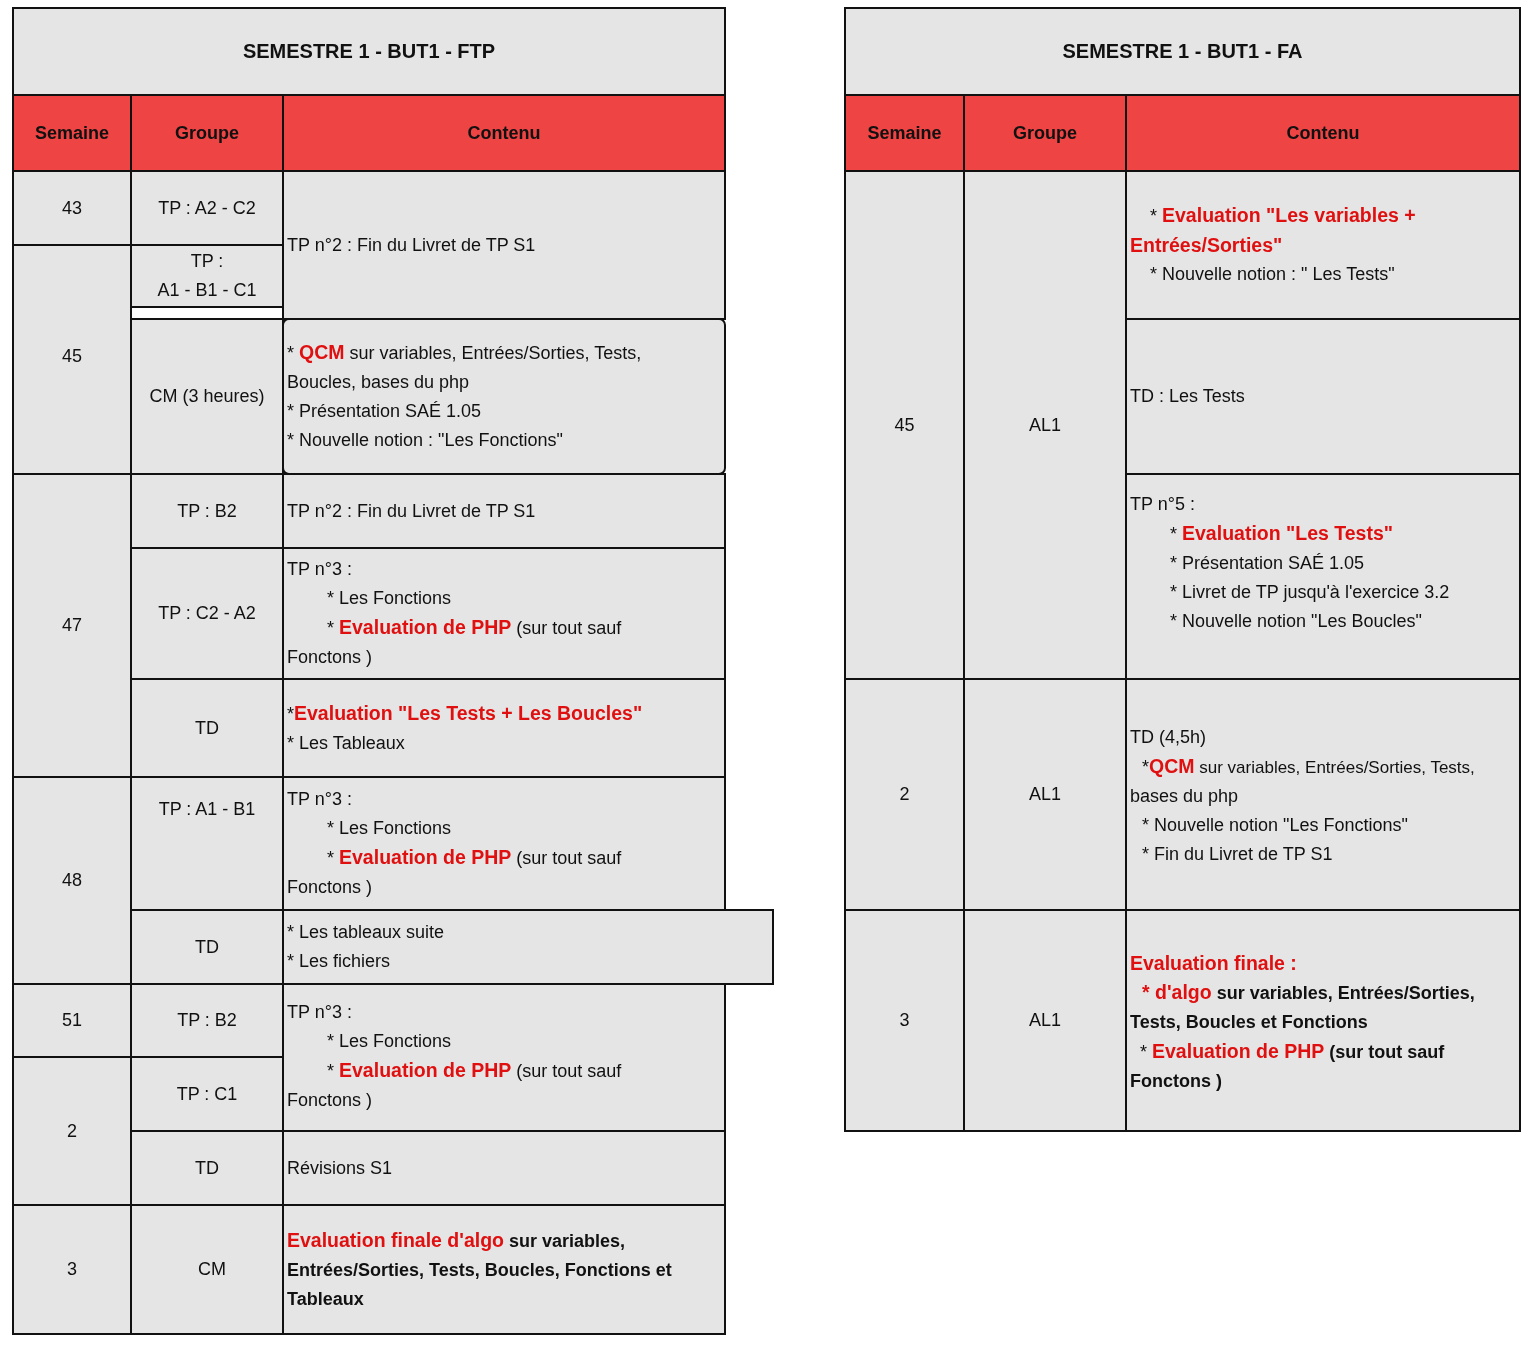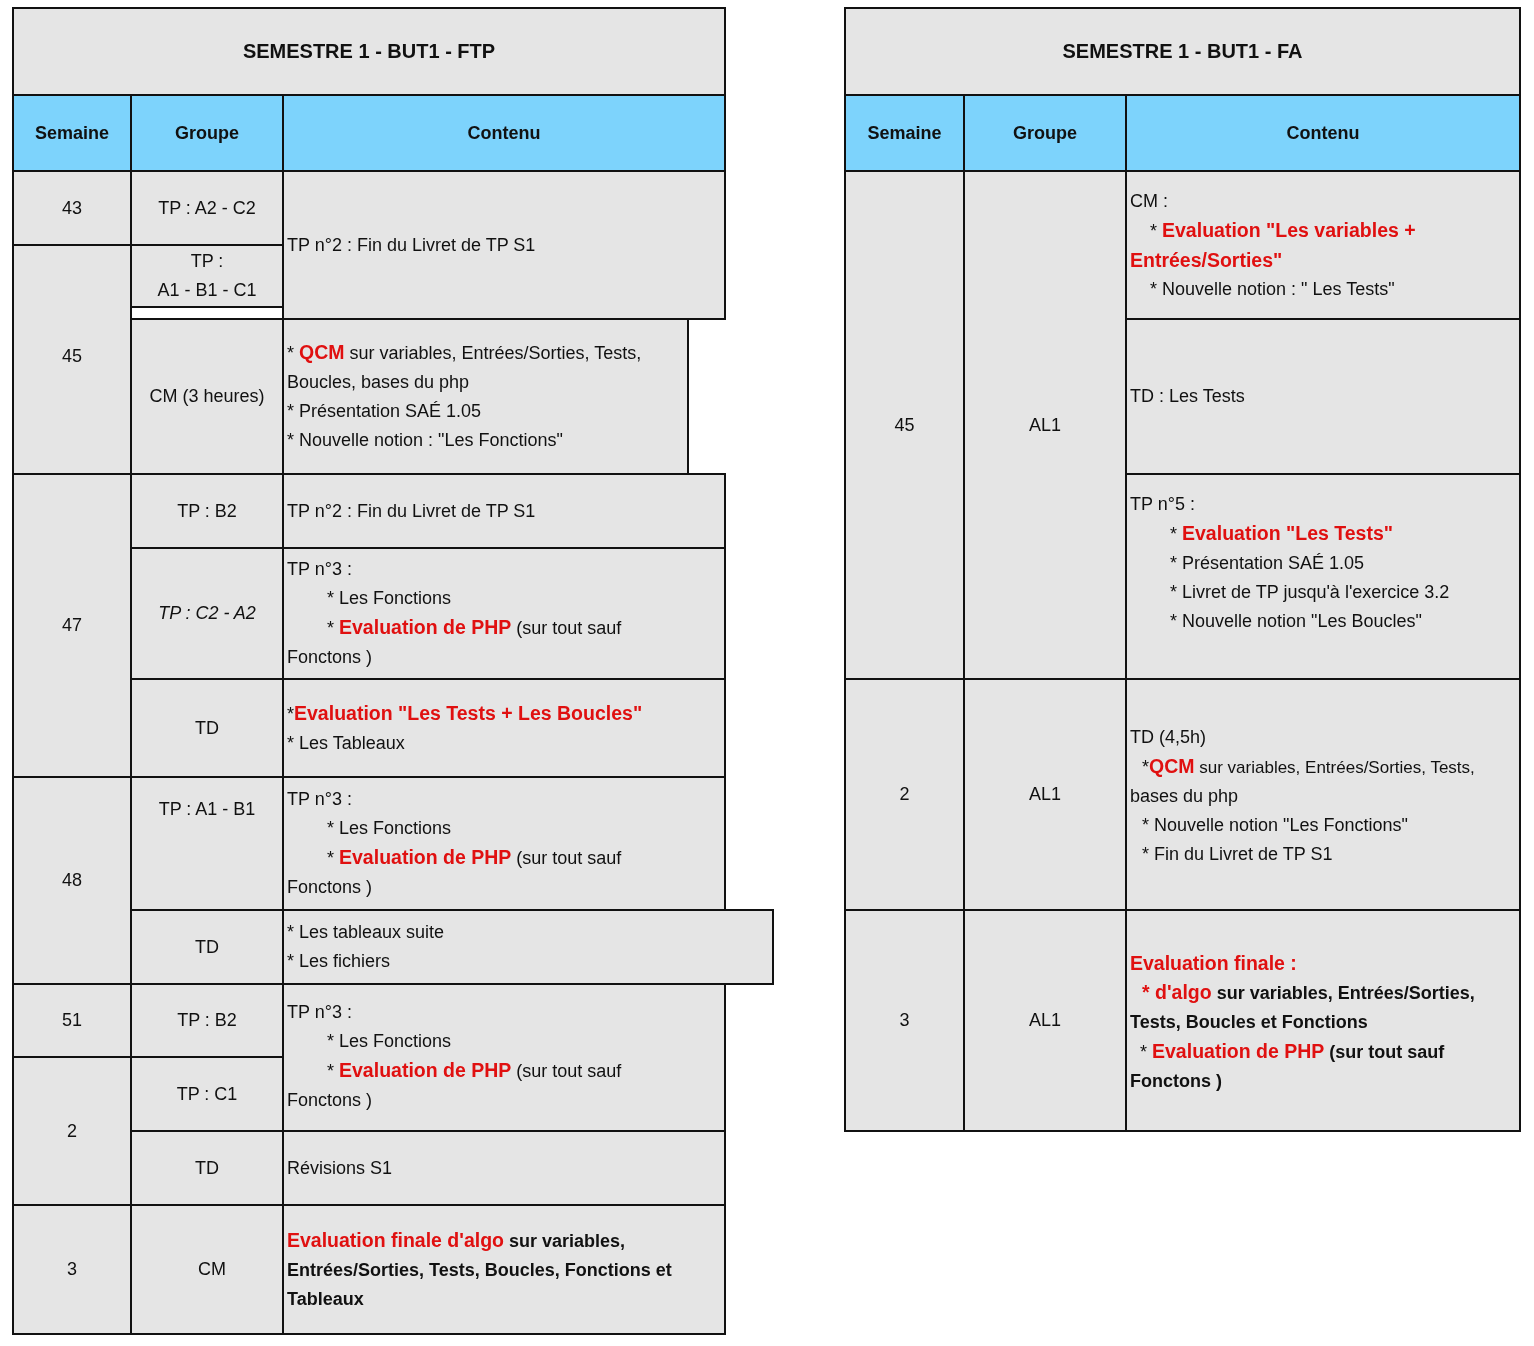--- a/index.html
+++ b/index.html
@@ -2,21 +2,21 @@
 <html><head>
 <meta charset="utf-8">
 <style>
   html, body { margin:0; padding:0; background:#ffffff; }
   body { width:1534px; height:1346px; position:relative; overflow:hidden;
          font-family:"Liberation Sans", sans-serif; color:#111; }
   .cell { position:absolute; box-sizing:border-box; border:2px solid #111;
           display:flex; align-items:center; justify-content:center; text-align:center;
           font-size:18px; line-height:29px; background:#e5e5e5; }
   .title { font-weight:bold; font-size:20px; }
-  .hdr { background:#7dd3fc; font-weight:bold; font-size:18px; }
+  .hdr { background:#ef4444; font-weight:bold; font-size:18px; }
   .content { justify-content:flex-start; text-align:left; padding-left:3px; padding-right:4px; }
   .content .inner { width:100%; }
   .red { color:#e01010; font-weight:bold; font-size:19.5px; }
   .bold { font-weight:bold; }
   .ind1 { padding-left:20px; }
   .ind2 { padding-left:40px; }
   .ind3 { padding-left:10px; }
   .ind4 { padding-left:12px; }
 </style>
 </head>
@@ -65,21 +65,21 @@
   <div class="cell" style="left:130px;top:244px;width:154px;height:64px;flex-direction:column;">
       <span>TP :</span>
       <span>A1 - B1 - C1</span>
     </div>
   <div class="cell" style="left:130px;top:318px;width:154px;height:157px;">
       <span>CM (3 heures)</span>
     </div>
   <div class="cell" style="left:130px;top:473px;width:154px;height:76px;">
       <span>TP : B2</span>
     </div>
-  <div class="cell" style="left:130px;top:547px;width:154px;height:133px;font-style:italic;">
+  <div class="cell" style="left:130px;top:547px;width:154px;height:133px;">
       <span>TP : C2 - A2</span>
     </div>
   <div class="cell" style="left:130px;top:678px;width:154px;height:100px;">
       <span>TD</span>
     </div>
   <div class="cell" style="left:130px;top:776px;width:154px;height:135px;">
       <span style="position:relative;top:-34px;">TP : A1 - B1</span>
     </div>
   <div class="cell" style="left:130px;top:909px;width:154px;height:76px;">
       <span>TD</span>
@@ -95,21 +95,21 @@
     </div>
   <div class="cell" style="left:130px;top:1204px;width:164px;height:131px;">
       <span>CM</span>
     </div>
 
   <div class="cell content" style="left:282px;top:170px;width:444px;height:150px;">
     <div class="inner">
         <div>TP n°2  : Fin du Livret de TP S1</div>
       </div>
   </div>
-  <div class="cell content" style="left:282px;top:318px;width:407px;height:157px;">
+  <div class="cell content" style="left:282px;top:318px;width:444px;height:157px;border-radius:7px;">
     <div class="inner">
       <div><span>* </span><span class="red">QCM</span><span> sur variables, Entrées/Sorties, Tests,</span></div>
       <div>Boucles, bases du php</div>
       <div>* Présentation SAÉ 1.05</div>
       <div>* Nouvelle notion : "Les Fonctions"</div>
     </div>
   </div>
   <div class="cell content" style="left:282px;top:473px;width:444px;height:76px;">
     <div class="inner">
         <div>TP n°2  : Fin du Livret de TP S1</div>
@@ -195,21 +195,20 @@
     </div>
   <div class="cell" style="left:963px;top:678px;width:164px;height:233px;">
       <span>AL1</span>
     </div>
   <div class="cell" style="left:963px;top:909px;width:164px;height:223px;">
       <span>AL1</span>
     </div>
 
   <div class="cell content" style="left:1125px;top:170px;width:396px;height:150px;">
     <div class="inner">
-      <div>CM :</div>
       <div class="ind1"><span>* </span><span class="red">Evaluation "Les variables +</span></div>
       <div class="red">Entrées/Sorties"</div>
       <div class="ind1">* Nouvelle notion : " Les Tests"</div>
     </div>
   </div>
   <div class="cell content" style="left:1125px;top:318px;width:396px;height:157px;">
     <div class="inner">
         <div>TD : Les Tests</div>
       </div>
   </div>

